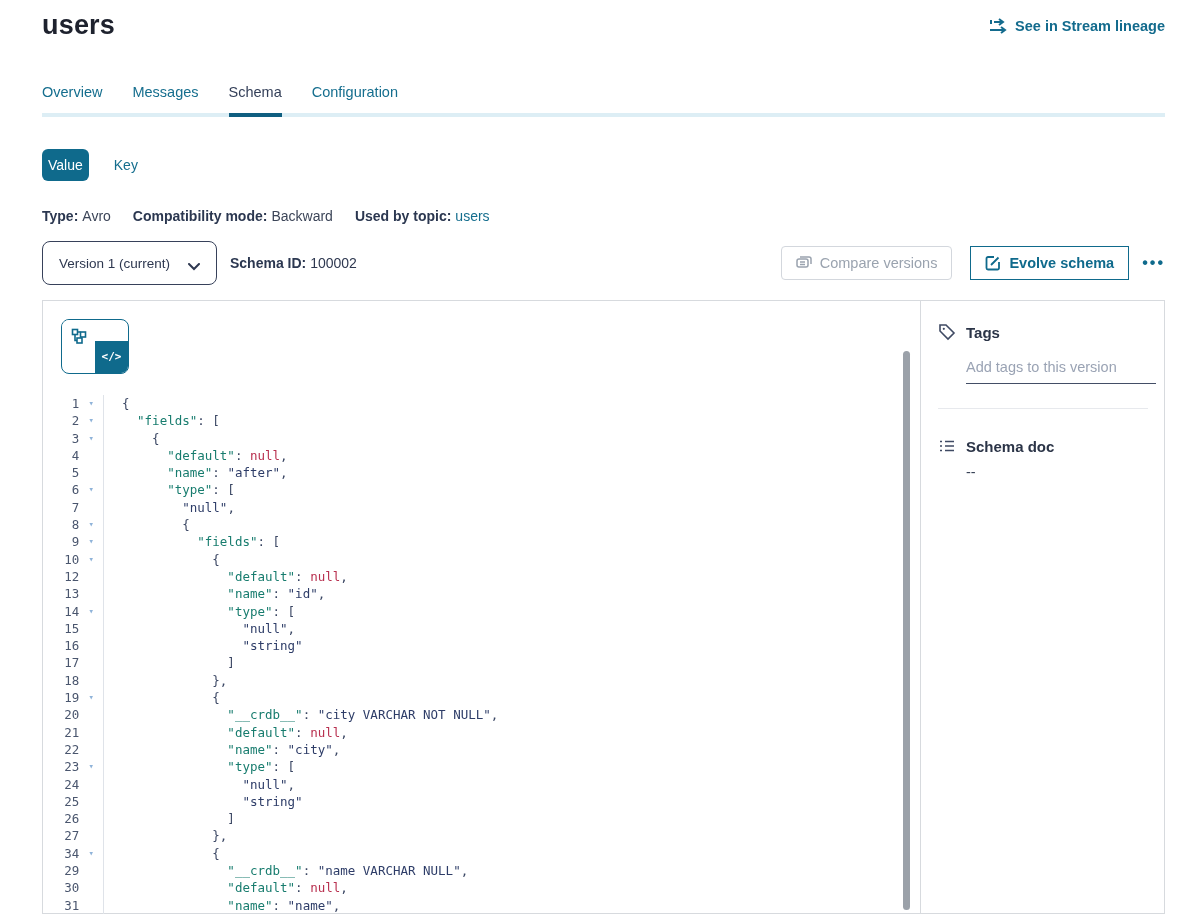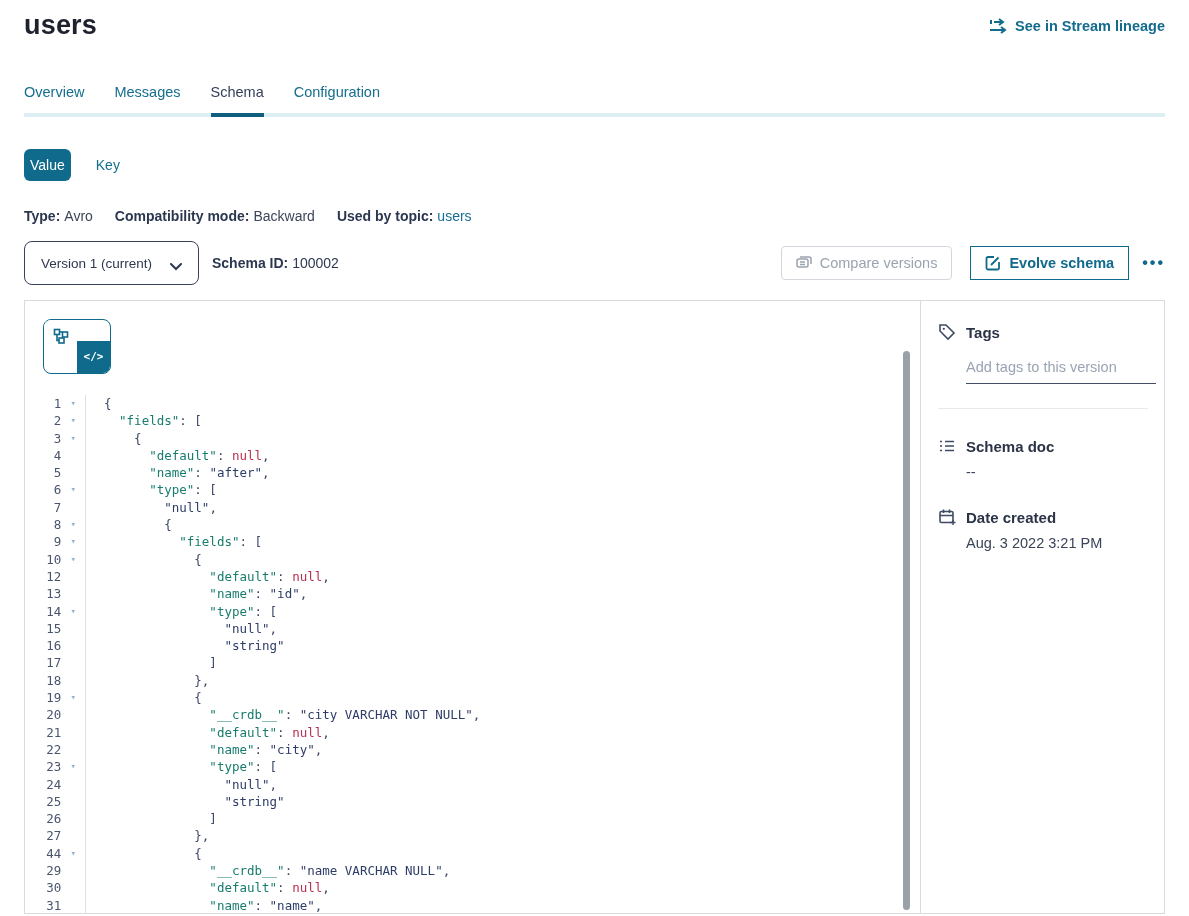--- a/index.html
+++ b/index.html
@@ -1,18 +1,18 @@
 <!DOCTYPE html>
 <html><head>
 <meta charset="utf-8">
 <style>
   * { margin:0; padding:0; box-sizing:border-box; }
   html,body { width:1189px; height:916px; overflow:hidden; background:#ffffff;
     font-family:"Liberation Sans", sans-serif; color:#2e3850; }
-  .page { padding:0 24px; }
+  .page { padding:0 24px;margin-left:18px; }
 
   
   .hdr { display:flex; justify-content:space-between; align-items:flex-start; padding-top:10px; }
   .title { font-size:27px; font-weight:700; color:#1e222e; letter-spacing:.2px; }
   .lineage { display:flex; align-items:center; gap:7px; margin-top:8px; color:#136b8d;
     font-size:14.5px; font-weight:600; cursor:pointer; }
 
   
   .tabs { display:flex; gap:30px; margin-top:43px; border-bottom:4px solid #ddeef5; }
   .tab { font-size:14.5px; color:#156e8e; padding-bottom:13px; margin-bottom:-4px; cursor:pointer; }
@@ -352,21 +352,21 @@
           </div>
           <div class="cl">
             <div class="gut">
               <span class="num">27</span>
               <span class="fold"></span>
             </div>
             <span class="src"><span class="tok-p">            },</span></span>
           </div>
           <div class="cl">
             <div class="gut">
-              <span class="num">44</span>
+              <span class="num">34</span>
               <span class="fold">▾</span>
             </div>
             <span class="src"><span class="tok-p">            {</span></span>
           </div>
           <div class="cl">
             <div class="gut">
               <span class="num">29</span>
               <span class="fold"></span>
             </div>
             <span class="src"><span class="tok-p">              </span><span class="tok-k">"__crdb__"</span><span class="tok-p">: </span><span class="tok-s">"name VARCHAR NULL"</span><span class="tok-p">,</span></span>
@@ -410,29 +410,16 @@
             <svg width="18" height="18" viewBox="0 0 18 18" fill="none" stroke="currentColor" stroke-width="1.6">
               <path d="M7 4.5 H16 M7 9 H16 M7 13.5 H16"></path>
               <path d="M2 4.5 H4 M2 9 H4 M2 13.5 H4"></path>
             </svg>
           </span>
           <span>Schema doc</span>
         </div>
         <div class="sval">--</div>
       </div>
 
-      <div class="sect">
-        <div class="shead">
-          <span class="sicon">
-            <svg width="18" height="18" viewBox="0 0 18 18" fill="none" stroke="currentColor" stroke-width="1.6">
-              <rect x="2" y="3.5" width="13" height="11" rx="1.5"></rect>
-                <path d="M5.5 1.5 V5 M11.5 1.5 V5 M2 7.5 H15"></path>
-              <path d="M15 12 V17 M12.5 14.5 H17.5" stroke-width="1.4"></path>
-            </svg>
-          </span>
-          <span>Date created</span>
-        </div>
-        <div class="sval">Aug. 3 2022 3:21 PM</div>
-      </div>
     </div>
 
   </div>
 </div>
 
 </body></html>

